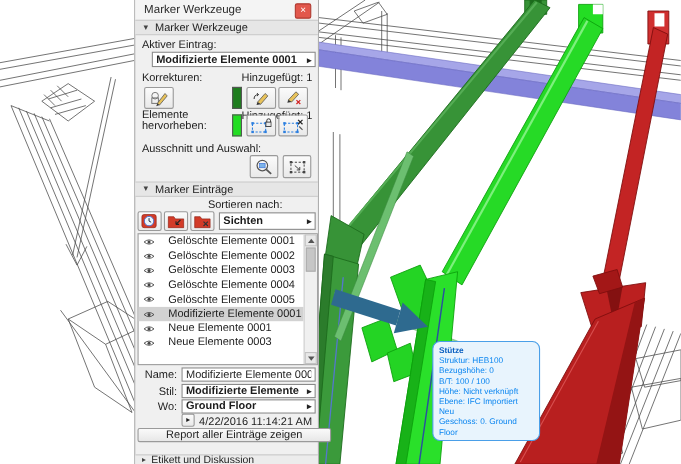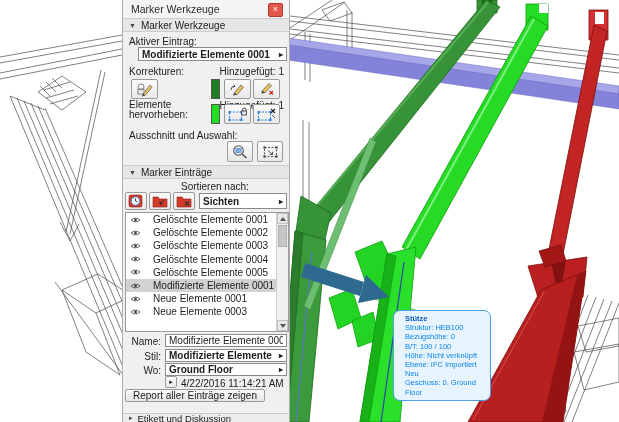--- a/index.html
+++ b/index.html
@@ -33,29 +33,29 @@
   .lrow.sel{background:#d2d2d2;}
   .sb{position:absolute;right:0;top:0;width:12px;height:118px;background:#f0f0f0;border-left:1px solid #cfcfcf;box-sizing:border-box;}
   .sb .up,.sb .dn{position:absolute;left:0;width:11px;height:11px;background:#e8e8e8;border:1px solid #c2c2c2;box-sizing:border-box;}
   .sb .up{top:0;} .sb .dn{bottom:0;}
   .tri-up{width:0;height:0;border-left:3px solid transparent;border-right:3px solid transparent;border-bottom:4px solid #555;margin:3px auto;}
   .tri-dn{width:0;height:0;border-left:3px solid transparent;border-right:3px solid transparent;border-top:4px solid #555;margin:3px auto;}
   .sb .thumb{position:absolute;left:1px;top:12px;width:9px;height:22px;background:#c6c6c6;border:1px solid #adadad;box-sizing:border-box;}
   .frow-lbl{position:absolute;left:0;width:38px;text-align:right;white-space:nowrap;}
   .input{position:absolute;background:#fff;border:1px solid #8a8a8a;box-sizing:border-box;font-family:"Liberation Sans",sans-serif;
          font-size:10px;padding:0 3px;color:#1c1c1c;}
-  .reportbtn{position:absolute;left:2px;top:389px;width:140px;height:13px;background:linear-gradient(#fafafa,#e7e7e7);
+  .reportbtn{position:absolute;left:2px;top:389px;width:176px;height:13px;background:linear-gradient(#fafafa,#e7e7e7);
              border:1px solid #9a9a9a;border-radius:2px;text-align:center;line-height:12px;font-size:10px;box-sizing:border-box;}
   .collhead{position:absolute;left:0;width:100%;height:9px;background:#ececec;border-top:1px solid #c9c9c9;
             display:flex;align-items:center;gap:5px;padding-left:6px;box-sizing:border-box;font-size:9.5px;}
   .collhead .tri{font-size:7px;color:#444;}
 
   
   .tooltip{position:absolute;left:393px;top:310px;width:98px;background:#e8f4fd;border:1px solid #4a9fe8;
-           border-radius:7px;padding:3px 11px;font-size:7.5px;line-height:9.2px;color:#0a85f0;box-sizing:border-box;}
+           border-radius:7px;padding:3px 5px;font-size:7.5px;line-height:9.2px;color:#0a85f0;box-sizing:border-box;}
   .tooltip .tt{font-weight:bold;color:#0a5fc0;}
 </style>
 </head>
 <body>
 
 <div class="stage">
 
   <svg class="scene" width="619" height="422" viewBox="0 0 619 422">
 
     <g stroke="#4a4a4a" stroke-width="0.7" fill="none">
@@ -233,21 +233,21 @@
           <rect x="13.4" y="11.4" width="2.2" height="2.2" fill="#444"></rect>
         <path d="M6 6.5 L10.5 10.5 M10.5 10.5 L10.5 7.8 M10.5 10.5 L7.8 10.5" stroke="#444" stroke-width="0.9" fill="none"></path>
       </svg>
     </div>
 
     <div class="sechead" style="top:165px;text-align:center;">
       <span class="tri">▼</span>
       <span>Marker Einträge</span>
     </div>
 
-    <div class="lbl" style="left:58px;top:181px;">Sortieren nach:</div>
+    <div class="lbl" style="left:66px;top:181px;">Sortieren nach:</div>
 
     <div class="btn" style="left:2px;top:192px;width:22px;height:18px;">
       <svg width="16" height="14">
         <rect x="1" y="1" width="13" height="12" rx="2" fill="#d23b28" stroke="#8f1d10" stroke-width="0.6"></rect>
         <circle cx="7.5" cy="7" r="4.3" fill="#eef4fb" stroke="#3a6fd8" stroke-width="0.8"></circle>
         <path d="M7.5 7 L7.5 4.3 M7.5 7 L9.4 8" stroke="#234" stroke-width="0.9" fill="none"></path>
       </svg>
     </div>
     <div class="btn" style="left:26px;top:192px;width:22px;height:18px;">
       <svg width="16" height="14">

